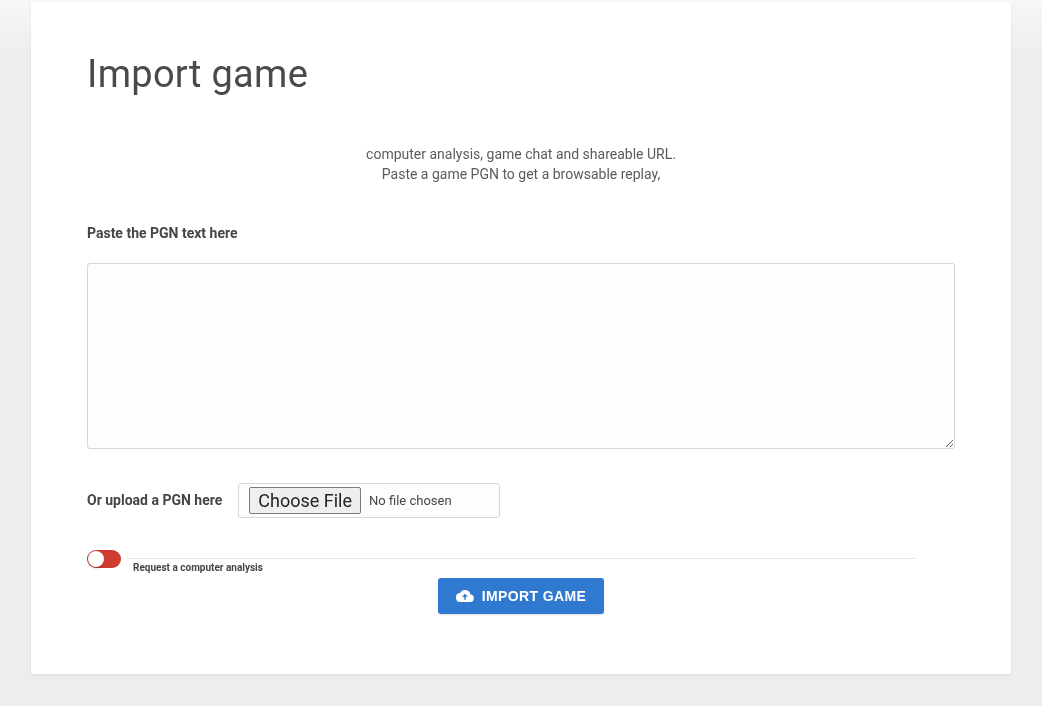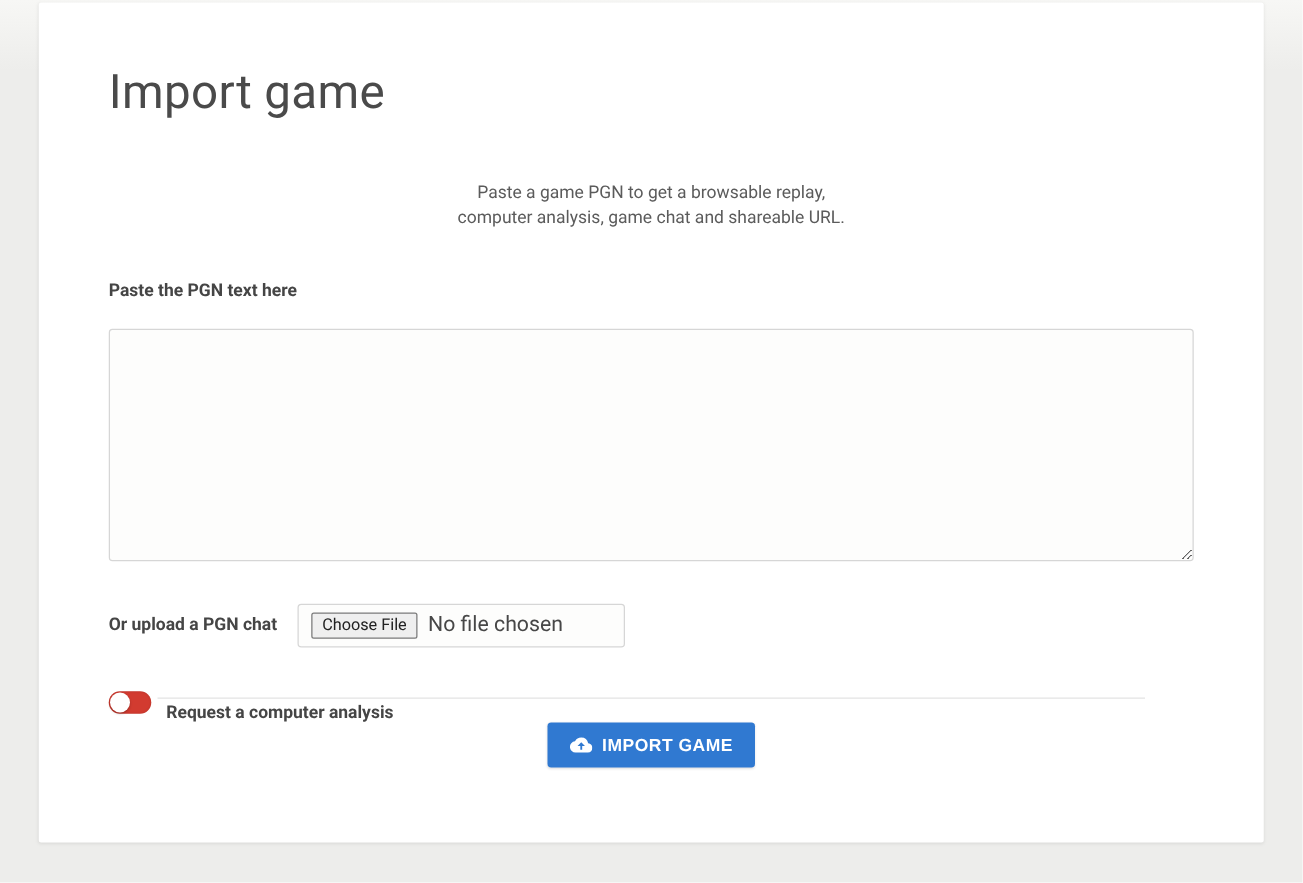--- a/index.html
+++ b/index.html
@@ -71,31 +71,31 @@
       border-radius: 3px;
       background: #fdfdfc;
       padding: 6px 10px;
       display: flex;
       align-items: center;
       gap: 8px;
       width: 262px;
       height: 35px;
     }
     .choose-file-btn {
-      font-size: 13px;
+      font-size: 18px;
       padding: 2px 8px;
       border: 1px solid #7a7a7a;
       background: #efefef;
       border-radius: 2px;
       cursor: pointer;
       font-family: inherit;
       color: #222;
     }
     .file-status {
-      font-size: 17px;
+      font-size: 13px;
       color: #474747;
     }
     .toggle-row {
       display: flex;
       align-items: center;
       gap: 12px;
       margin-top: 28px;
       padding-bottom: 26px;
     }
     .toggle {
@@ -113,21 +113,21 @@
       left: 1px;
       top: 1px;
       width: 16px;
       height: 16px;
       border-radius: 50%;
       background: #ffffff;
       box-shadow: 0 1px 2px rgba(0,0,0,0.25);
     }
     .toggle-label {
       font-weight: 700;
-      font-size: 14px;
+      font-size: 10px;
       color: #454545;
       margin-top: 16px;
     }
     .divider {
       border-top: 1px solid #e4e4e4;
       margin: 0;
       width: 100%;
       position: absolute;
       left: 50%;
       transform: translateX(-50%);
@@ -166,29 +166,29 @@
     .cloud-icon svg { display: block; }
   </style>
 </head>
 <body>
 
 <div class="card">
 
   <h1 class="title">Import game</h1>
 
   <div class="subtitle">
+    <span class="line">computer analysis, game chat and shareable URL.</span>
     <span class="line">Paste a game PGN to get a browsable replay,</span>
-    <span class="line">computer analysis, game chat and shareable URL.</span>
   </div>
 
   <div class="field-label">Paste the PGN text here</div>
   <textarea class="pgn" style=""></textarea>
 
   <div class="upload-row">
-    <div class="upload-label">Or upload a PGN chat</div>
+    <div class="upload-label">Or upload a PGN here</div>
     <div class="file-box">
       <button class="choose-file-btn">Choose File</button>
       <span class="file-status">No file chosen</span>
     </div>
   </div>
 
   <div class="toggle-row">
     <div class="toggle">
       <div class="toggle-knob"></div>
     </div>

